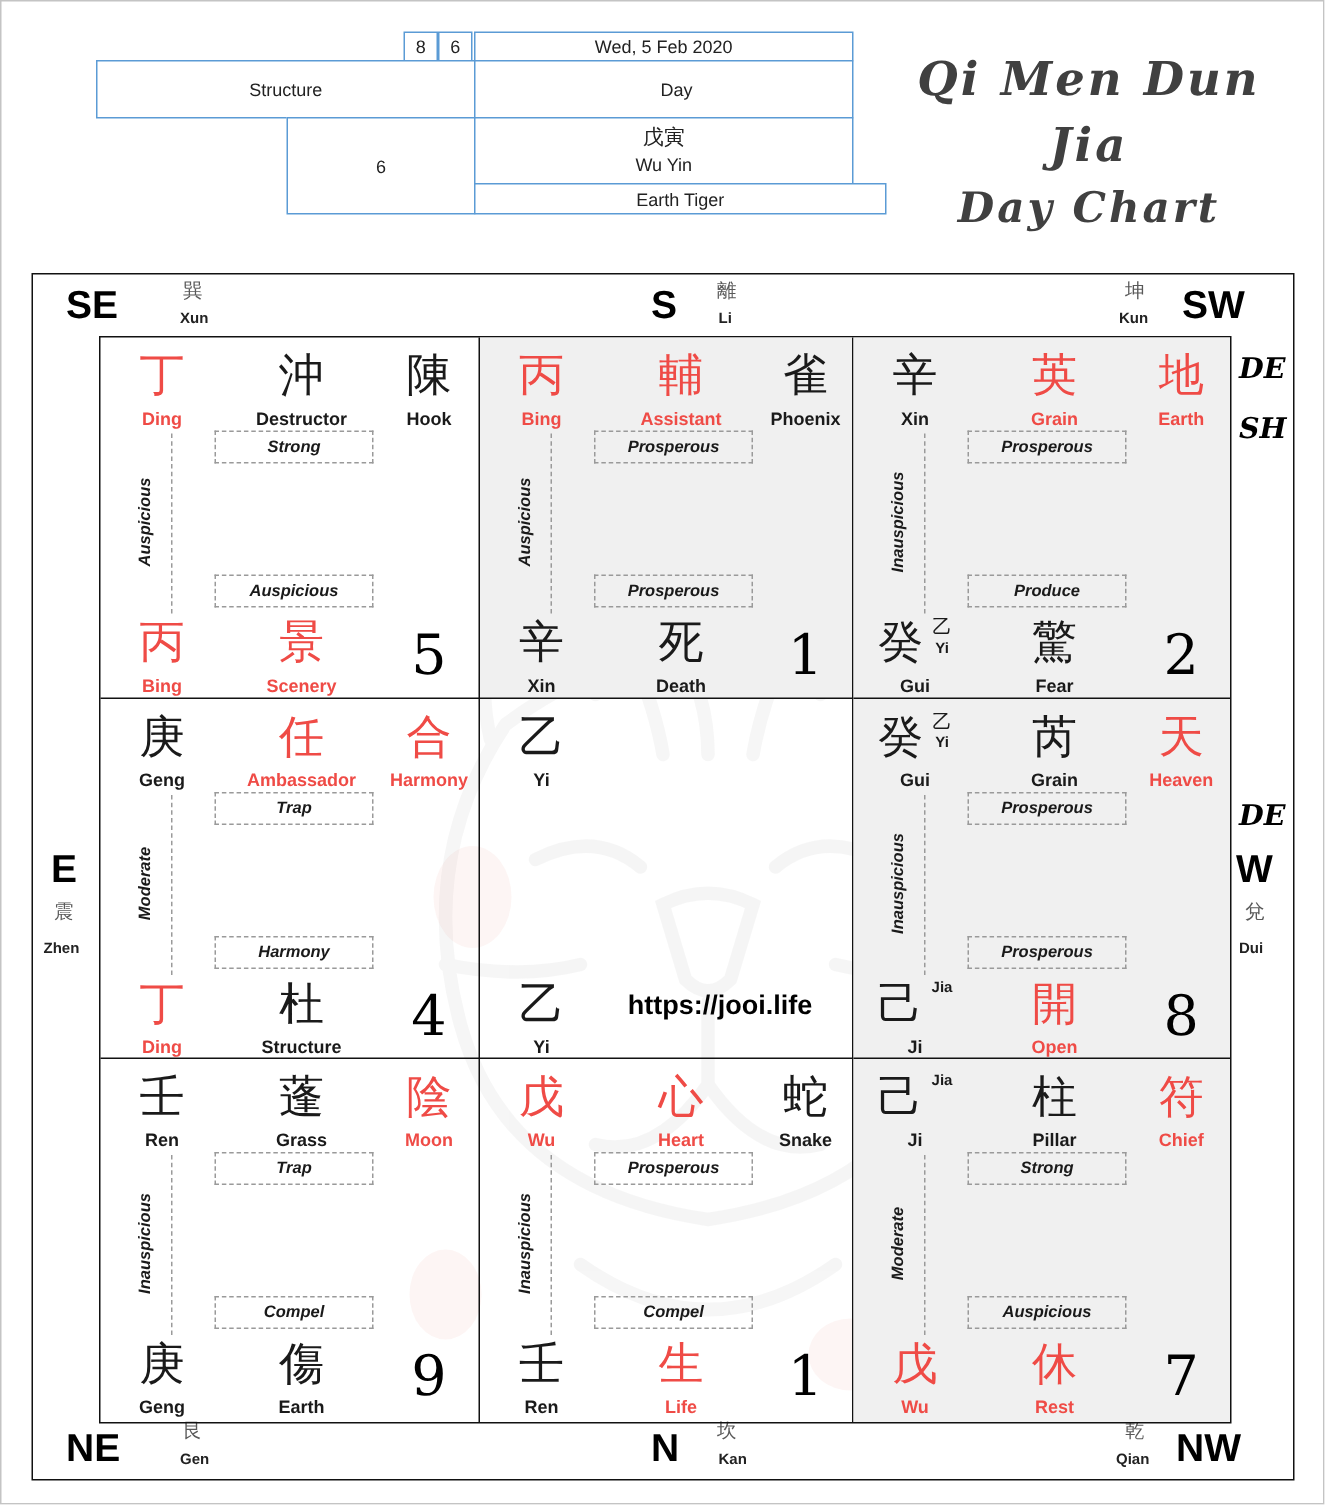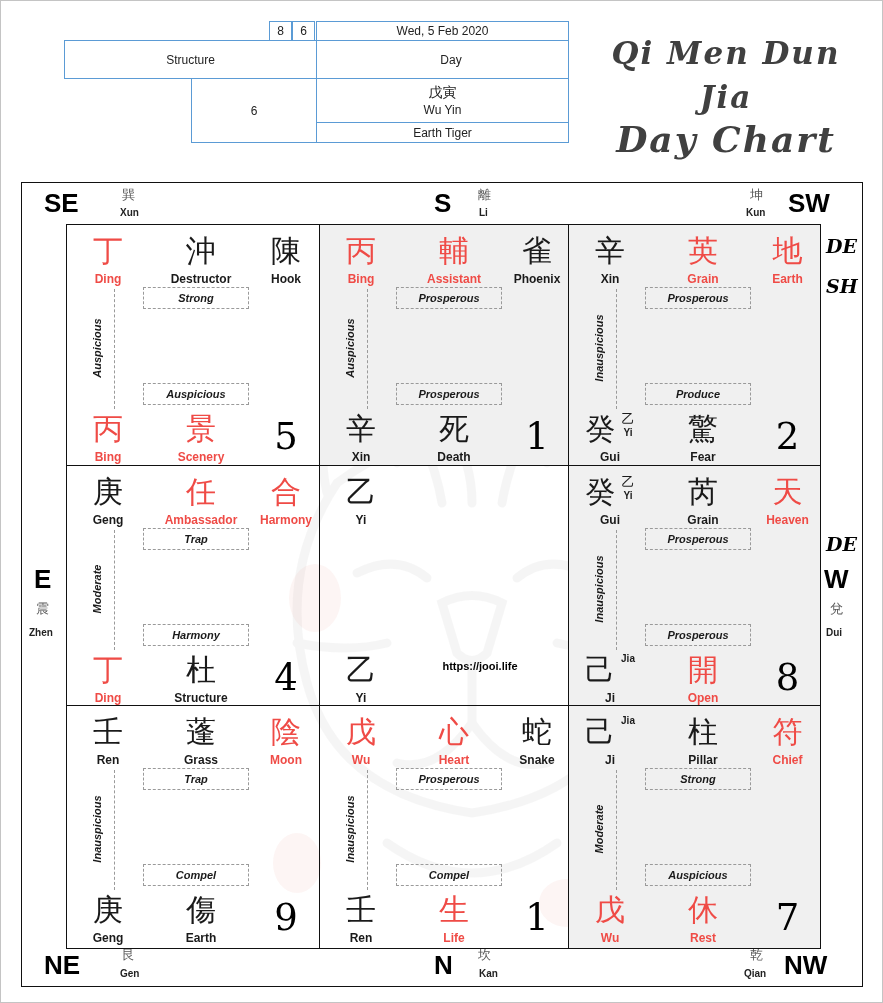--- a/index.html
+++ b/index.html
@@ -18,27 +18,27 @@
   .tcell{position:absolute;border:1px solid var(--blue);display:flex;align-items:center;justify-content:center;font-size:12px;color:#222;background:#fff;}
   .tc-a{left:205px;top:0;width:23px;height:20px;}
   .tc-b{left:228px;top:0;width:23px;height:20px;}
   .tc-date{left:252px;top:0;width:253px;height:20px;}
   .tc-structure{left:0;top:19px;width:253px;height:39px;}
   .tc-day{left:252px;top:19px;width:253px;height:39px;padding-left:17px;}
   .tc-yang{left:0;top:57px;width:128px;height:65px;}
   .tc-num{left:127px;top:57px;width:126px;height:65px;}
   .tc-pillar{left:252px;top:57px;width:253px;height:45px;flex-direction:column;line-height:1.45;}
   .tc-pillar .cn{font-size:14px;font-family:"DejaVu Serif",serif;}
-  .tc-tiger{left:252px;top:101px;width:253px;height:21px;}
+  .tc-tiger{left:252px;top:101px;width:275px;height:21px;}
 
   
   .title{position:absolute;left:580px;top:30px;width:290px;text-align:center;
          font-family:"DejaVu Serif",serif;font-style:italic;font-weight:bold;color:#404040;}
   .title .l1{font-size:31px;letter-spacing:2px;line-height:44px;}
-  .title .l2{font-size:36px;letter-spacing:2px;line-height:40px;}
+  .title .l2{font-size:28px;letter-spacing:2px;line-height:40px;}
 
   
   .chart-frame{position:absolute;left:20px;top:181px;width:842px;height:805px;border:1px solid #111;background:#fff;}
   .watermark{position:absolute;left:215px;top:160px;width:470px;height:600px;pointer-events:none;}
 
   .edge{position:absolute;white-space:nowrap;}
   .dir-big{font-size:26px;font-weight:800;letter-spacing:0px;color:#000;line-height:28px;}
   .tri-cn{font-size:13px;color:#595959;font-family:"DejaVu Serif",serif;line-height:16px;}
   .tri-py{font-size:10px;font-weight:bold;color:#222;line-height:12px;}
   .callig{font-family:"DejaVu Serif",serif;font-style:italic;font-weight:bold;font-size:19px;color:#000;line-height:22px;}
@@ -72,21 +72,21 @@
              font-size:11px;font-style:italic;font-weight:bold;text-align:center;line-height:20px;color:#1a1a1a;}
   .sb-top{top:62px;}
   .sb-bottom{top:158px;}
 
   .side{position:absolute;left:0;top:0;width:82px;height:100%;}
   .side-line{position:absolute;left:47px;top:64px;height:120px;border-left:1px dashed var(--dash);}
   .side-text{position:absolute;left:-28px;top:117px;width:116px;text-align:center;
              font-size:11px;font-style:italic;font-weight:bold;color:#1a1a1a;
              transform:rotate(-90deg);}
   .palace-number{font-family:"DejaVu Serif",serif;font-size:37px;line-height:1;margin-top:9px;text-align:center;color:#000;}
-  .cell-url{position:absolute;top:194px;left:72px;right:0;text-align:center;font-size:11px;font-weight:bold;color:#000;}
+  .cell-url{position:absolute;top:194px;left:72px;right:0;text-align:center;font-size:18px;font-weight:bold;color:#000;}
 </style>
 </head>
 <body>
 
 <div class="page">
 
   <div class="info-table">
     <div class="tcell tc-a">8</div>
     <div class="tcell tc-b">6</div>
     <div class="tcell tc-date">Wed, 5 Feb 2020</div>

